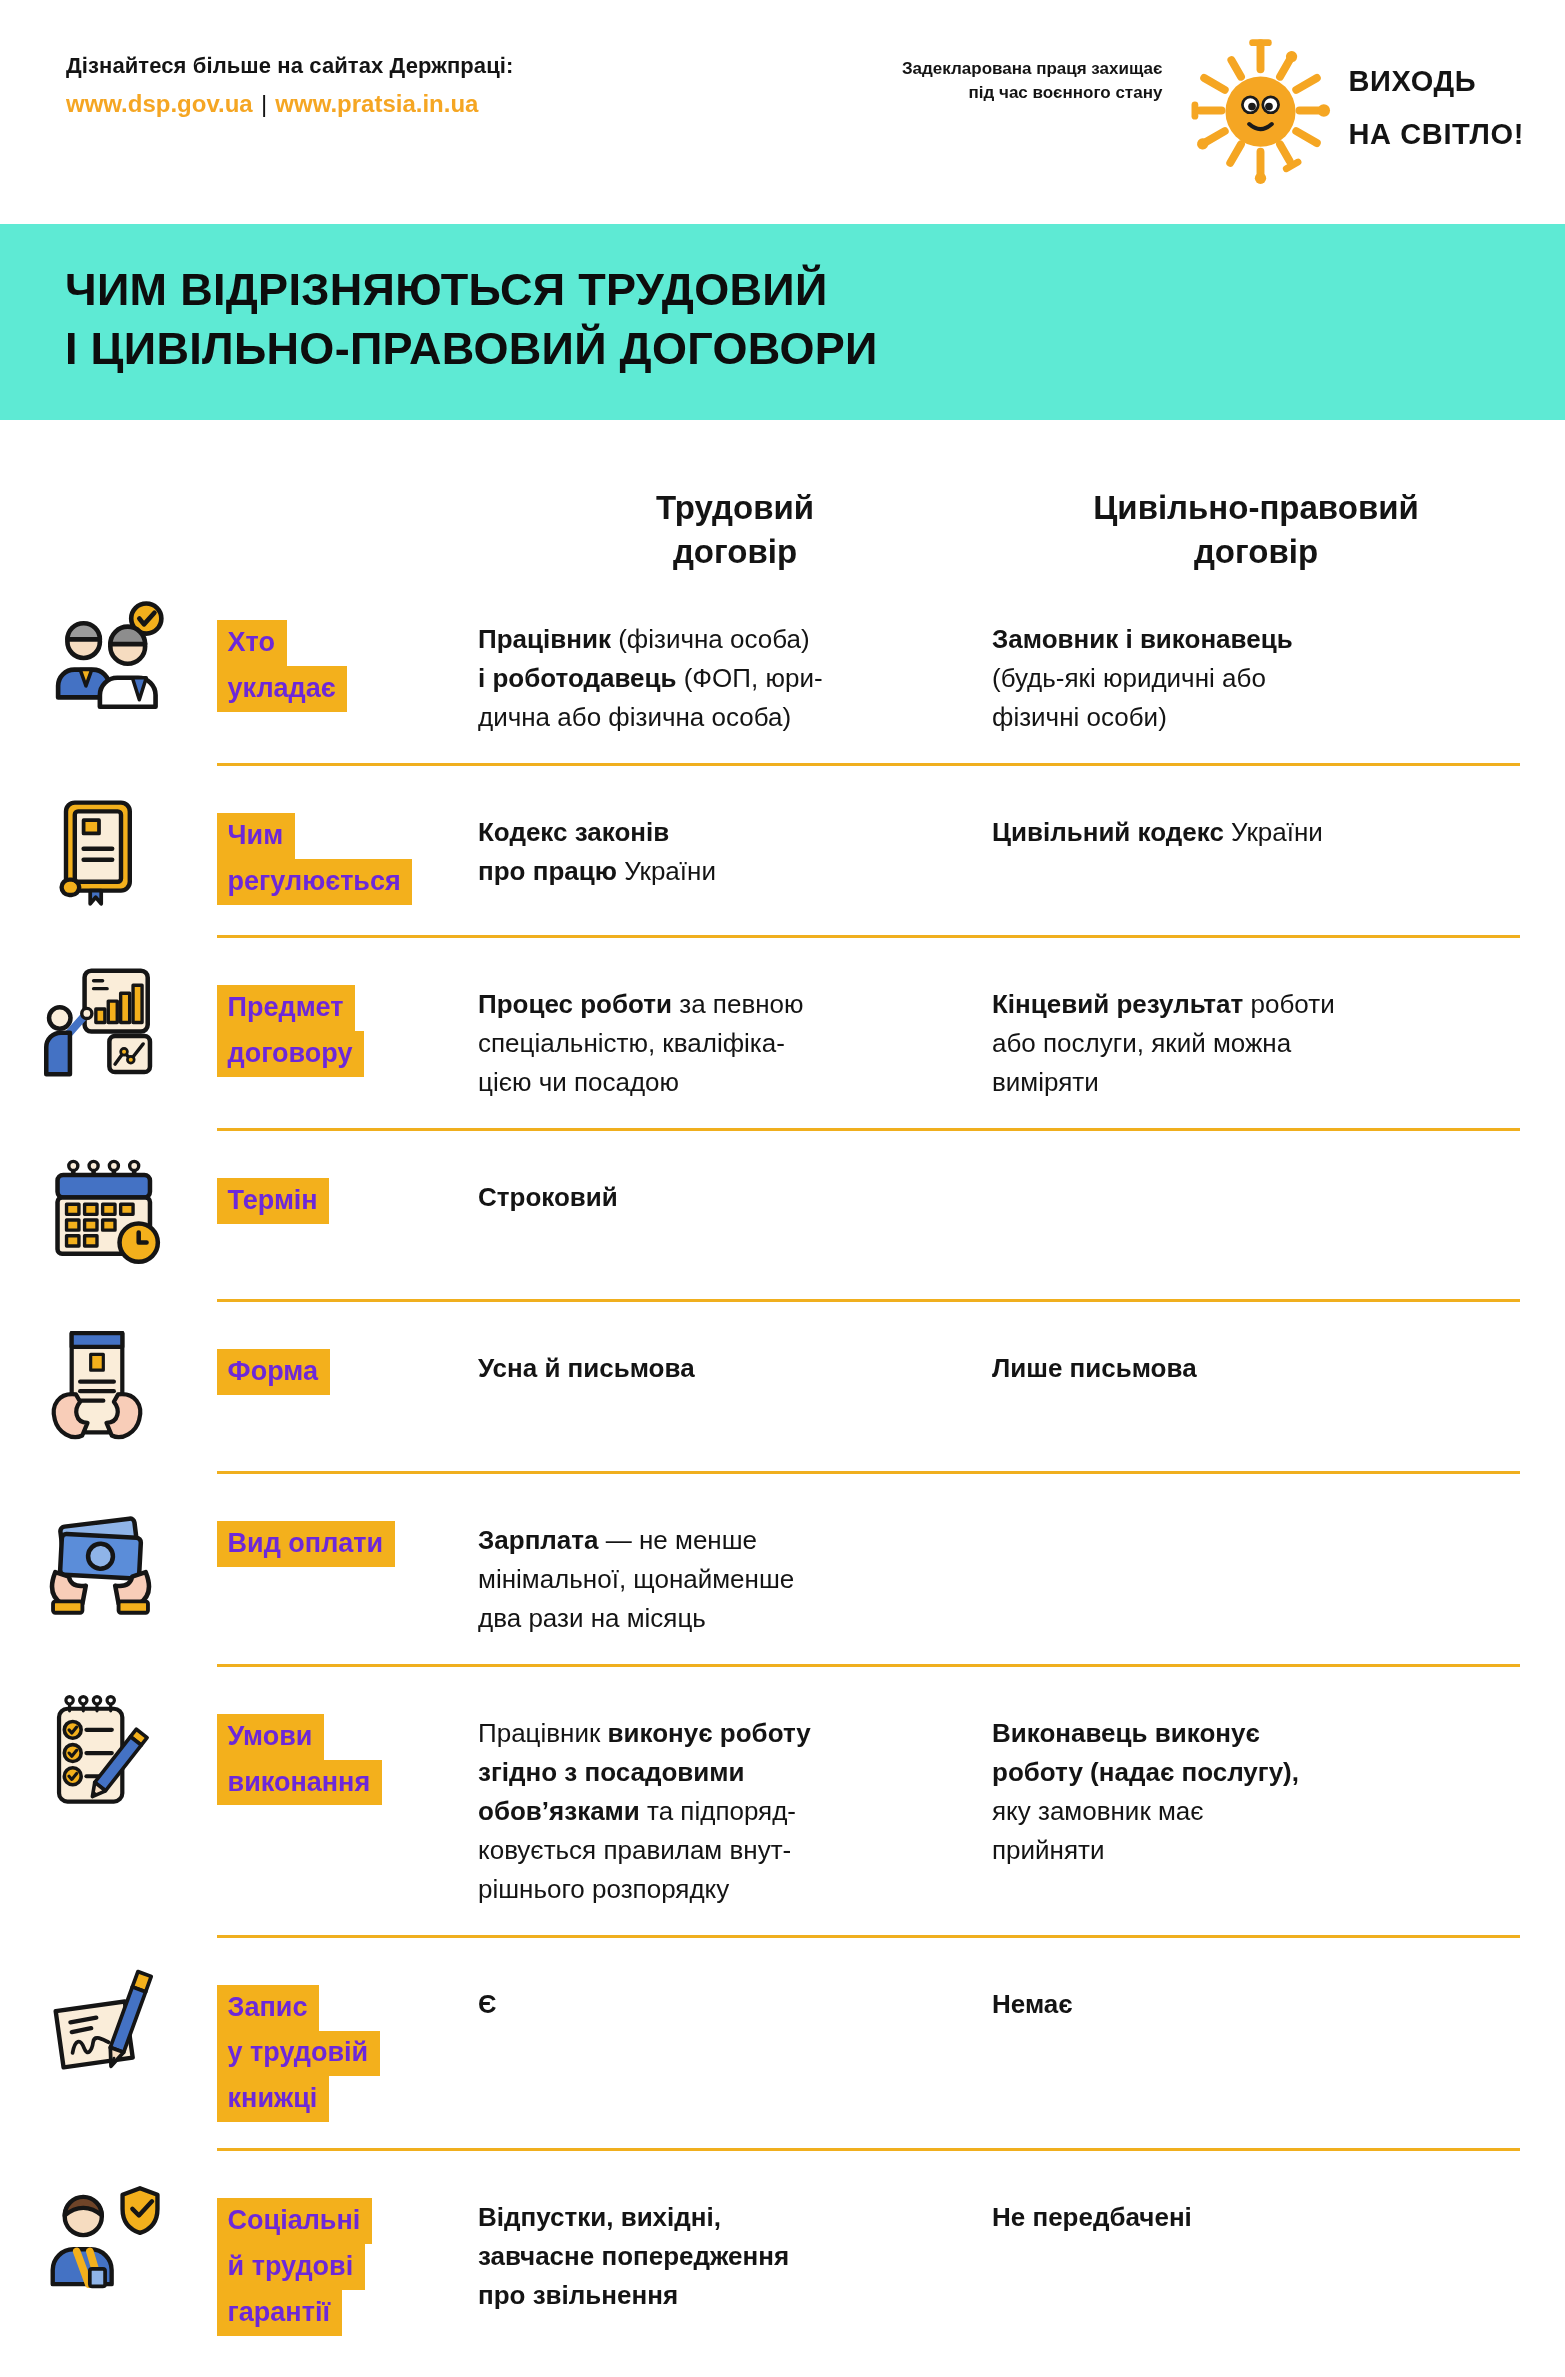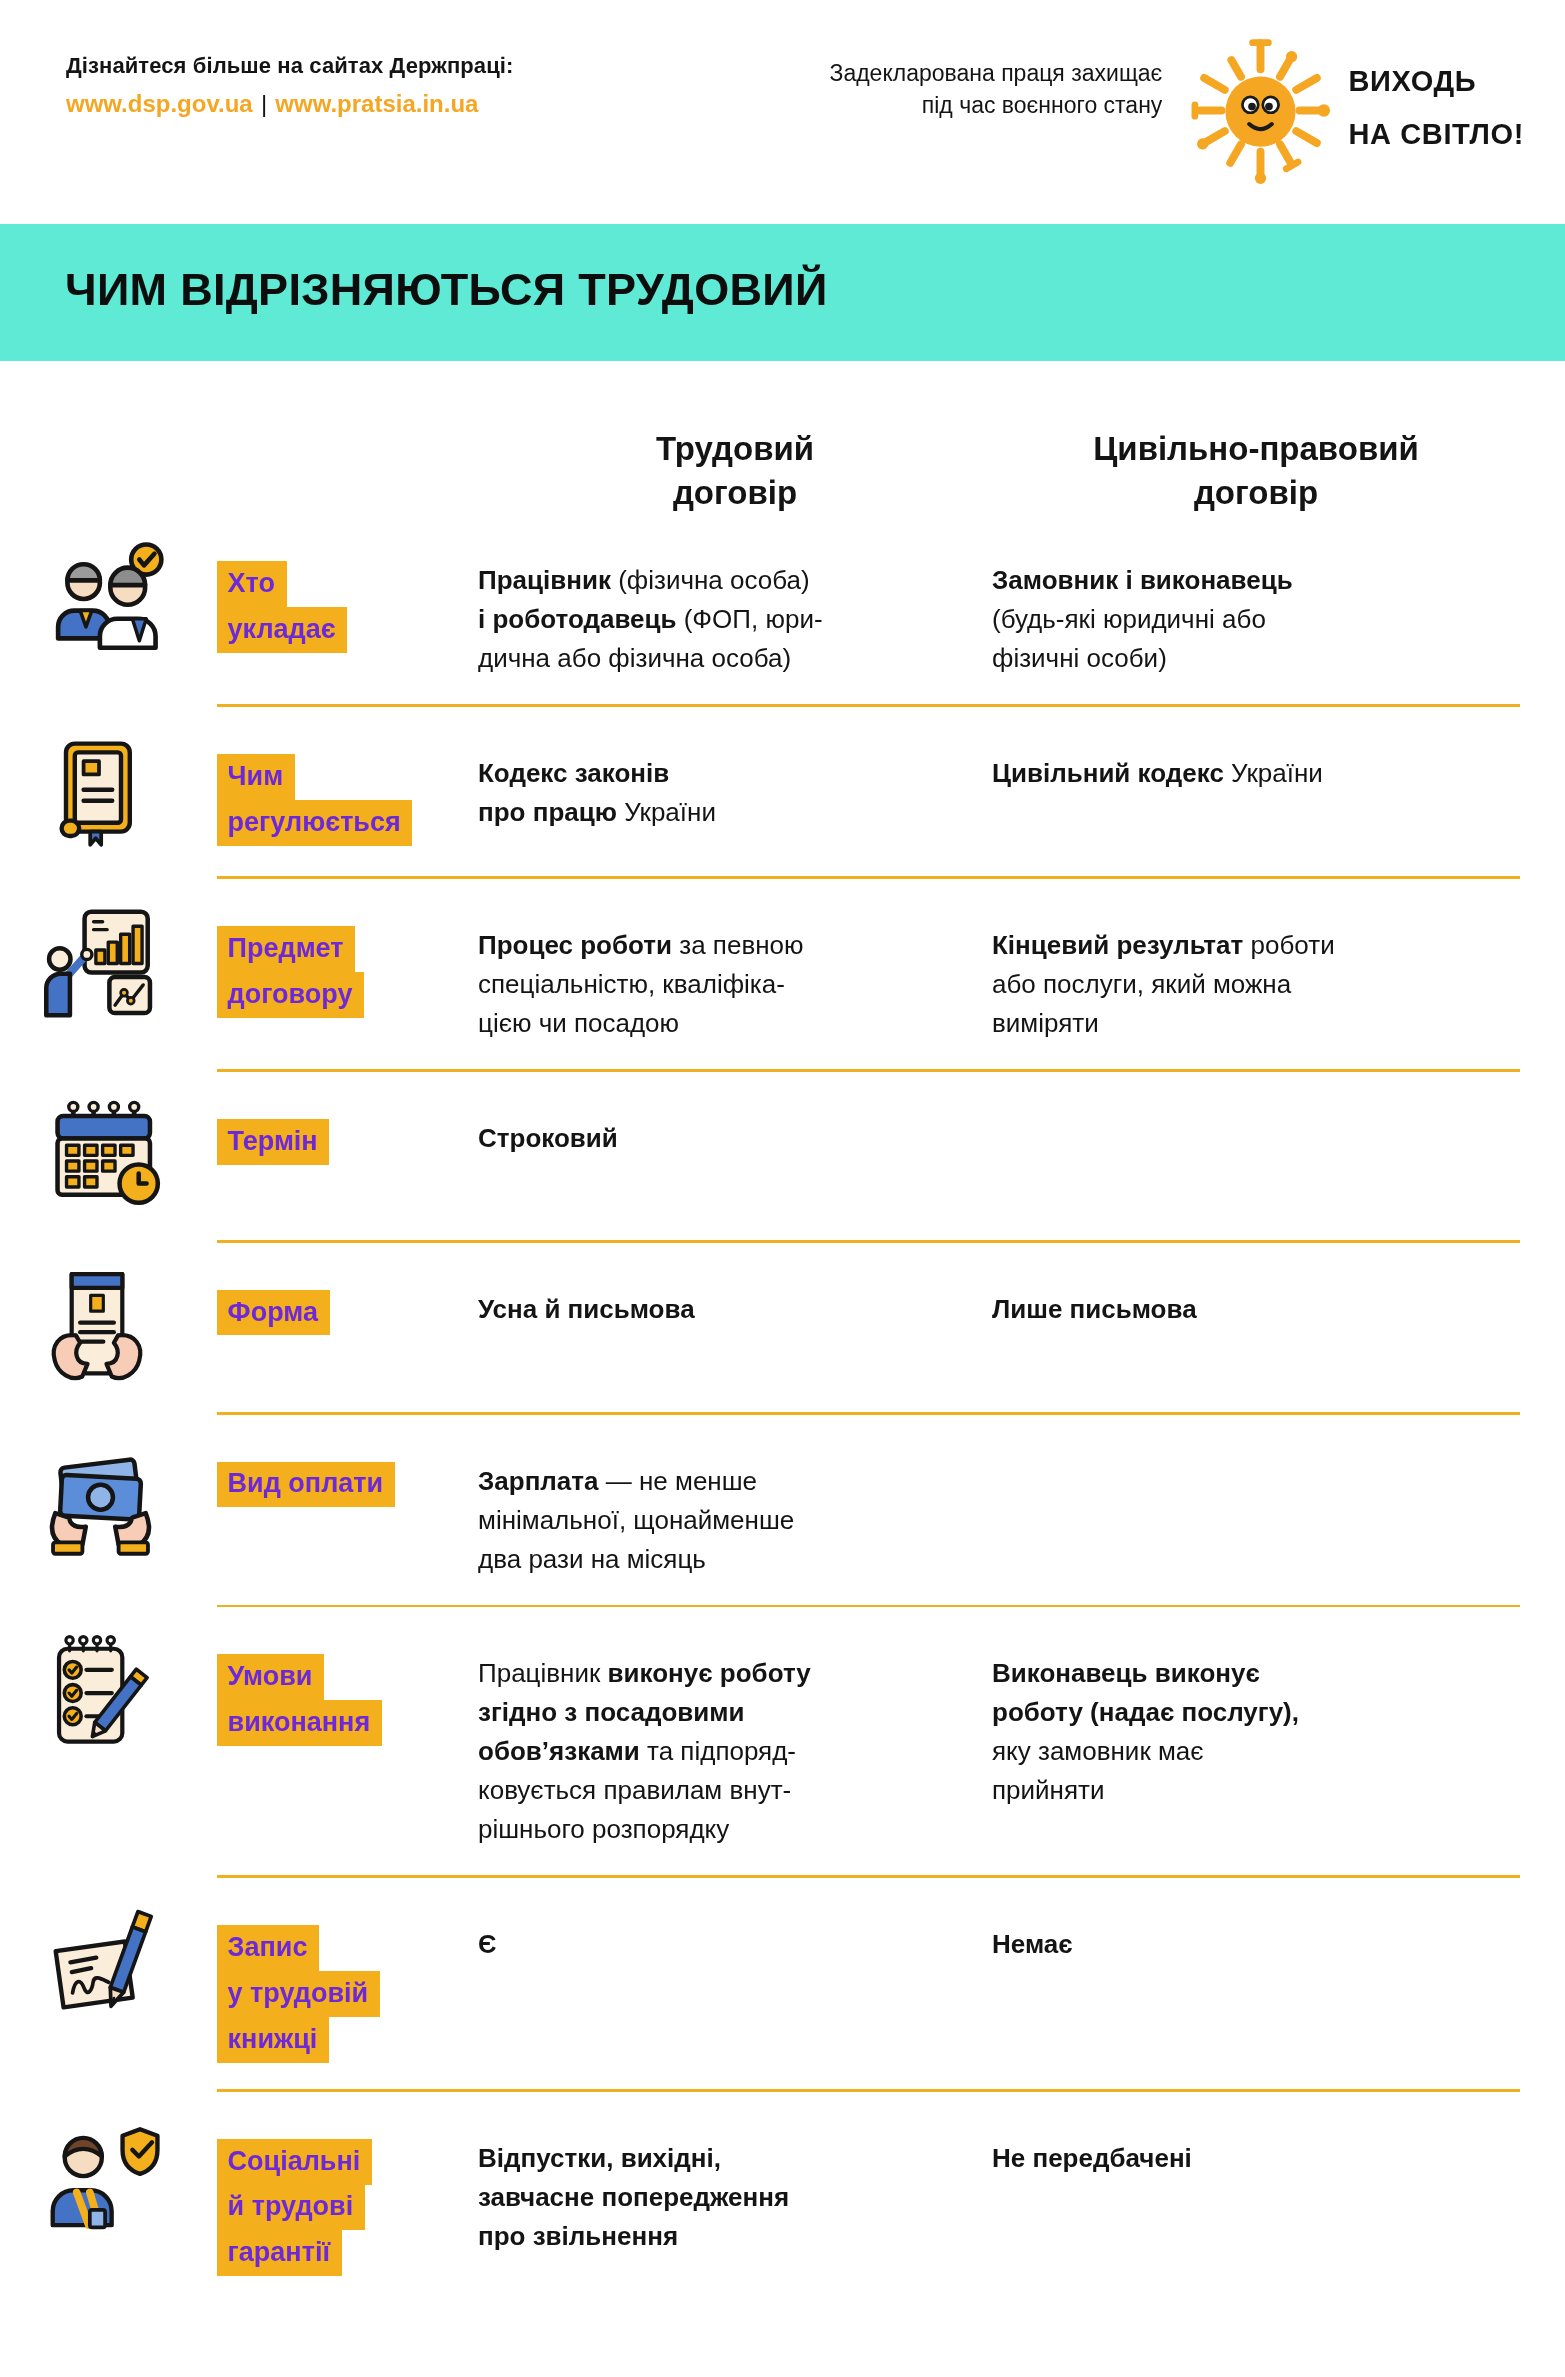--- a/index.html
+++ b/index.html
@@ -6,21 +6,21 @@
   body{width:1565px;font-family:"Liberation Sans","DejaVu Sans",sans-serif;color:#141414;}
   .page{width:1565px;min-height:2377px;display:flex;flex-direction:column;background:#fff;}
 
   
   .hdr{display:flex;align-items:flex-start;padding:53px 41px 0 44px;}
   .hdr-left{margin-left:22px;}
   .hdr-info{font-size:22px;font-weight:700;letter-spacing:0.1px;}
   .hdr-links{margin-top:10.6px;font-size:24px;font-weight:700;}
   .hdr-links a{text-decoration:none;color:#F5A623;}
   .hdr-sep{color:#141414;font-weight:400;padding:0 8.2px;}
-  .hdr-slogan{margin-left:auto;text-align:right;font-size:23px;font-weight:400;line-height:1.42;padding-top:3.5px;}
+  .hdr-slogan{margin-left:auto;text-align:right;font-size:17px;font-weight:700;line-height:1.42;padding-top:3.5px;}
   .hdr-slogan span{display:block;}
   .mascot-wrap{flex:0 0 auto;margin:-16.4px 8.2px 0 25px;}
   .hdr-brand{font-size:29px;font-weight:700;letter-spacing:0.6px;padding-top:11.7px;margin-left:6px;}
   .hdr-brand span{display:block;}
   .hdr-brand span + span{margin-top:20px;}
 
   
   .banner{margin-top:38px;background:#5eead4;padding:36px 47px 42px 65px;}
   .banner .banner-line{display:block;font-size:45px;font-weight:800;line-height:1.32;letter-spacing:0.3px;color:#0d0d0d;}
 
@@ -117,20 +117,21 @@
 
     <div class="hdr-brand">
         <span class="brand-line">ВИХОДЬ</span>
         <span class="brand-line">НА СВІТЛО!</span>
       </div>
   </header>
 
   <div class="banner">
     <h1 class="banner-title" style="margin:0;">
         <span class="banner-line">ЧИМ ВІДРІЗНЯЮТЬСЯ ТРУДОВИЙ</span>
+        <span class="banner-line">І ЦИВІЛЬНО-ПРАВОВИЙ ДОГОВОРИ</span>
       </h1>
   </div>
 
   <div class="content">
 
     <div class="grid col-headers">
       <div></div>
         <div></div>
       <div class="col-head">
           <span class="ch-line">Трудовий</span>

